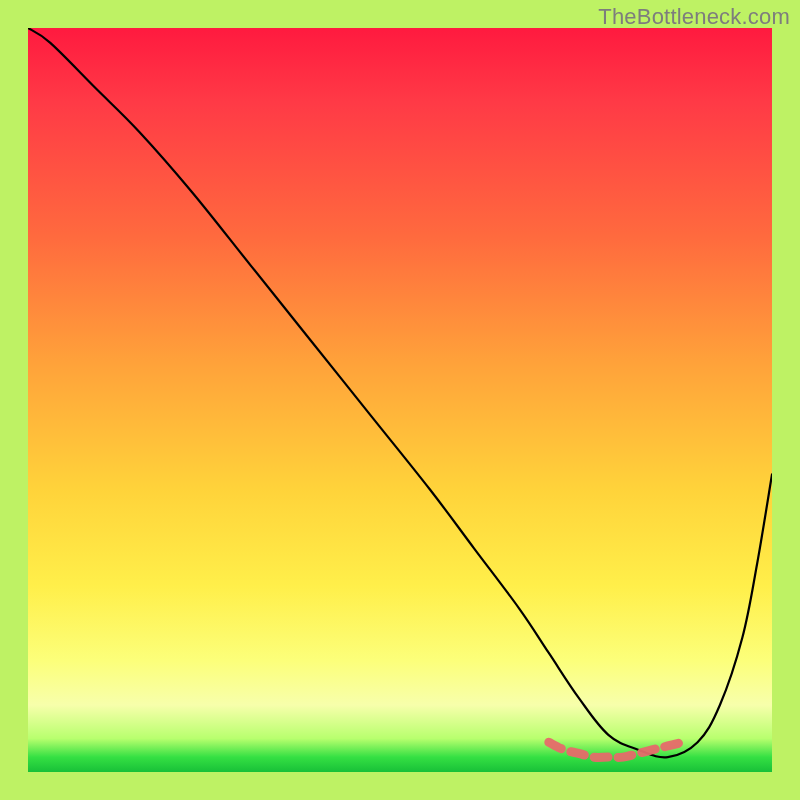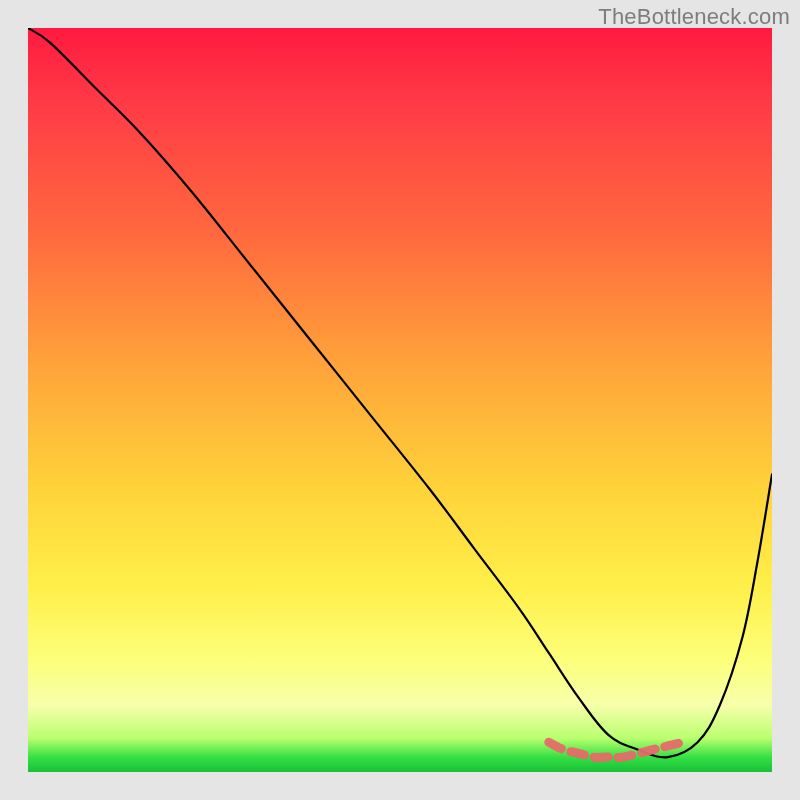--- a/index.html
+++ b/index.html
@@ -10,21 +10,21 @@
     background: #000;
     overflow: hidden;
     font-family: Arial, Helvetica, sans-serif;
   }
   .frame {
     position: absolute;
     left: 0;
     top: 0;
     width: 800px;
     height: 800px;
-    background: #e5e5e5;
+    background: #bef264;
   }
   .plot-area {
     position: absolute;
     left: 28px;
     top: 28px;
     width: 744px;
     height: 744px;
     overflow: hidden;
   }
   .gradient {

